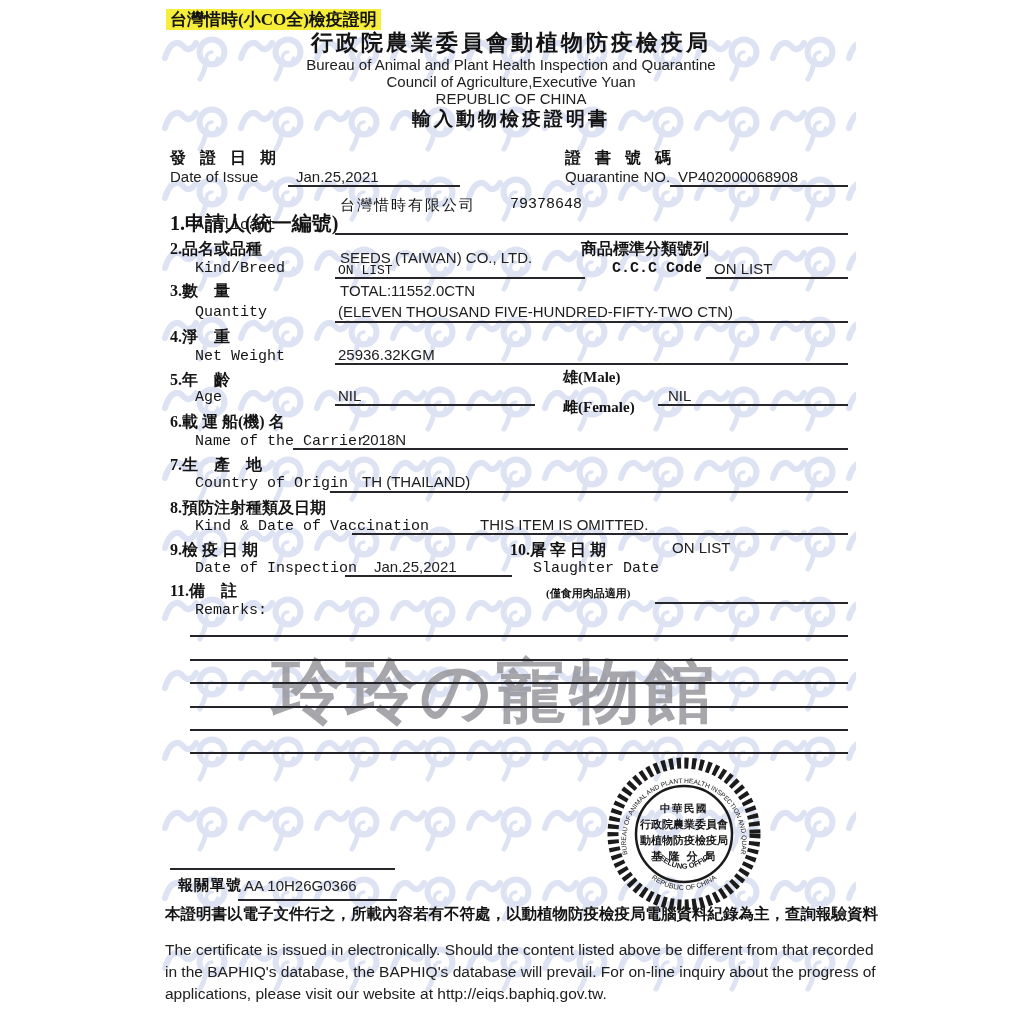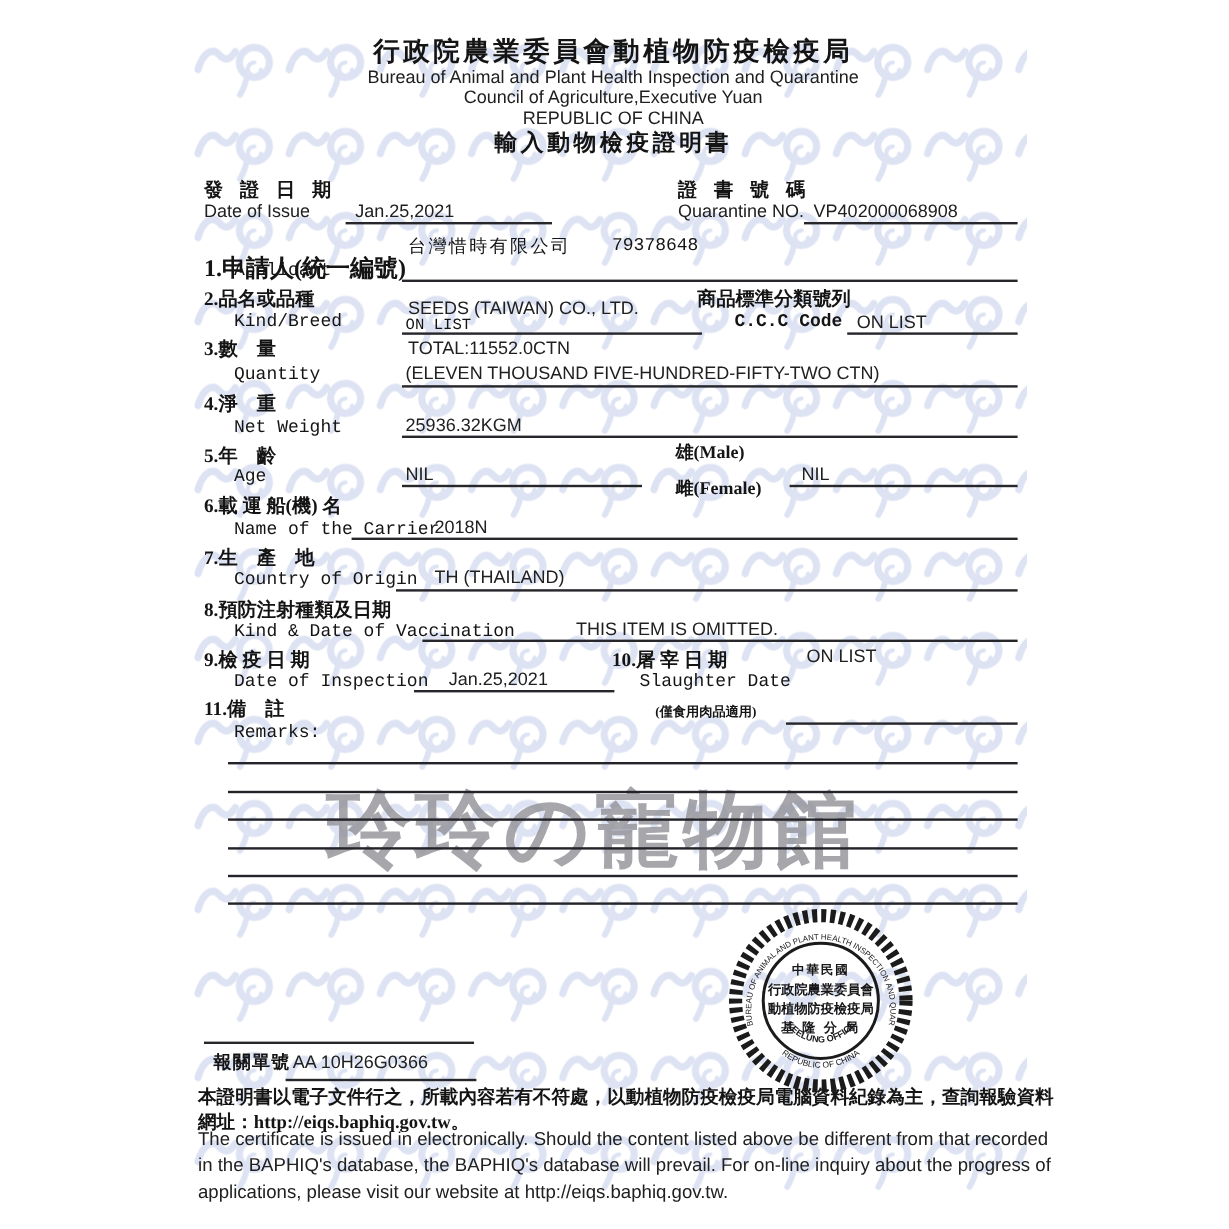--- a/index.html
+++ b/index.html
@@ -32,20 +32,23 @@
           <path d="M52,34 a5.5,5.5 0 1 0 5.5,6" stroke-width="3.5"></path>
           <path d="M46,44 C45,51 43,56 40,61" stroke-width="5"></path>
         </g>
       </pattern>
     </defs>
     <rect width="696" height="992" fill="url(#wm)"></rect>
   </svg>
 
   <div class="abs shopwm" style="left:272px;top:645px;z-index:1;">玲玲の寵物館</div>
 
+  <div class="abs" style="left:166px;top:8px;z-index:3;">
+    <span class="zh note">台灣惜時(小CO全)檢疫證明</span>
+  </div>
 
   <div class="abs center zh" style="top:28px;font-size:22px;letter-spacing:3px;z-index:3;">行政院農業委員會動植物防疫檢疫局</div>
   <div class="abs center sans" style="top:56px;font-size:15px;z-index:3;">Bureau of Animal and Plant Health Inspection and Quarantine</div>
   <div class="abs center sans" style="top:73px;font-size:15px;z-index:3;">Council of Agriculture,Executive Yuan</div>
   <div class="abs center sans" style="top:90px;font-size:15px;z-index:3;">REPUBLIC OF CHINA</div>
   <div class="abs center zh" style="top:106px;font-size:19px;letter-spacing:3px;z-index:3;">輸入動物檢疫證明書</div>
 
   <div class="abs zh" style="left:170px;top:148px;font-size:16px;letter-spacing:5px;z-index:3;">發 證 日 期</div>
   <div class="abs sans" style="left:170px;top:168px;font-size:15px;z-index:3;">Date of Issue</div>
   <div class="abs sans" style="left:296px;top:168px;font-size:15px;z-index:3;">Jan.25,2021</div>
@@ -149,18 +152,17 @@
       <textPath href="#officeArc" startOffset="50%">KEELUNG OFFICE</textPath>
     </text>
   </svg>
 
   <div class="ul" style="left:170px;top:868px;width:225px;z-index:3;"></div>
   <div class="abs zh" style="left:178px;top:876px;font-size:15px;letter-spacing:1px;z-index:3;">報關單號</div>
   <div class="abs sans" style="left:244px;top:877px;font-size:15px;z-index:3;">AA  10H26G0366</div>
   <div class="ul" style="left:238px;top:899px;width:159px;z-index:3;"></div>
 
   <div class="abs zh" style="left:165px;top:904px;font-size:15.5px;z-index:3;">本證明書以電子文件行之，所載內容若有不符處，以動植物防疫檢疫局電腦資料紀錄為主，查詢報驗資料</div>
-  <div class="abs zh" style="left:165px;top:925px;font-size:15.5px;z-index:3;">網址：http://eiqs.baphiq.gov.tw。</div>
   <div class="abs sans" style="left:165px;top:941px;font-size:15.5px;z-index:3;">The certificate is issued in electronically. Should the content listed above be different from that recorded</div>
   <div class="abs sans" style="left:165px;top:963px;font-size:15.5px;z-index:3;">in the BAPHIQ's database, the BAPHIQ's database will prevail. For on-line inquiry about the progress of</div>
   <div class="abs sans" style="left:165px;top:985px;font-size:15.5px;z-index:3;">applications, please visit our website at http://eiqs.baphiq.gov.tw.</div>
 
 </div>
 
 </body></html>

